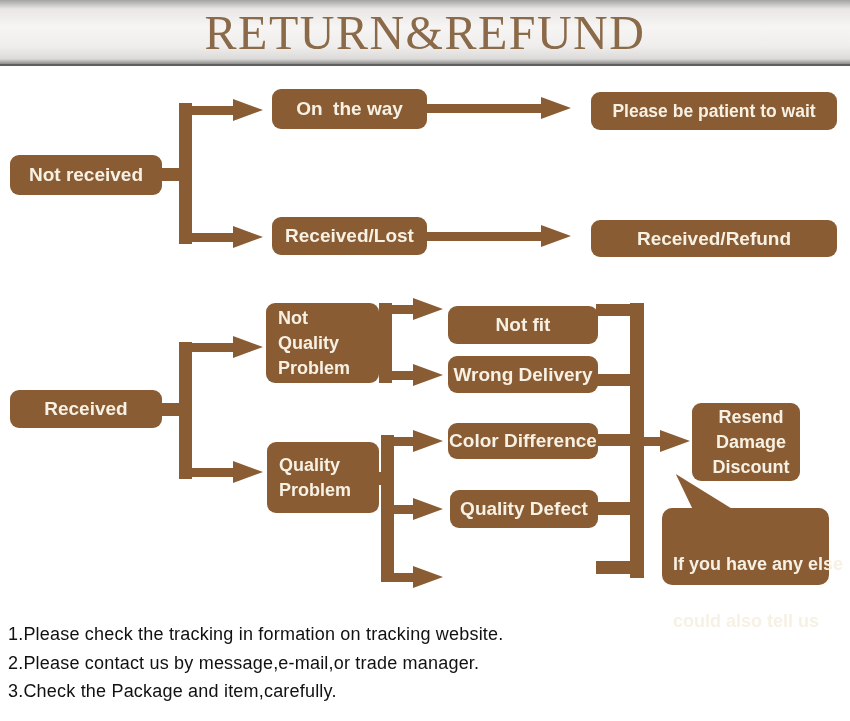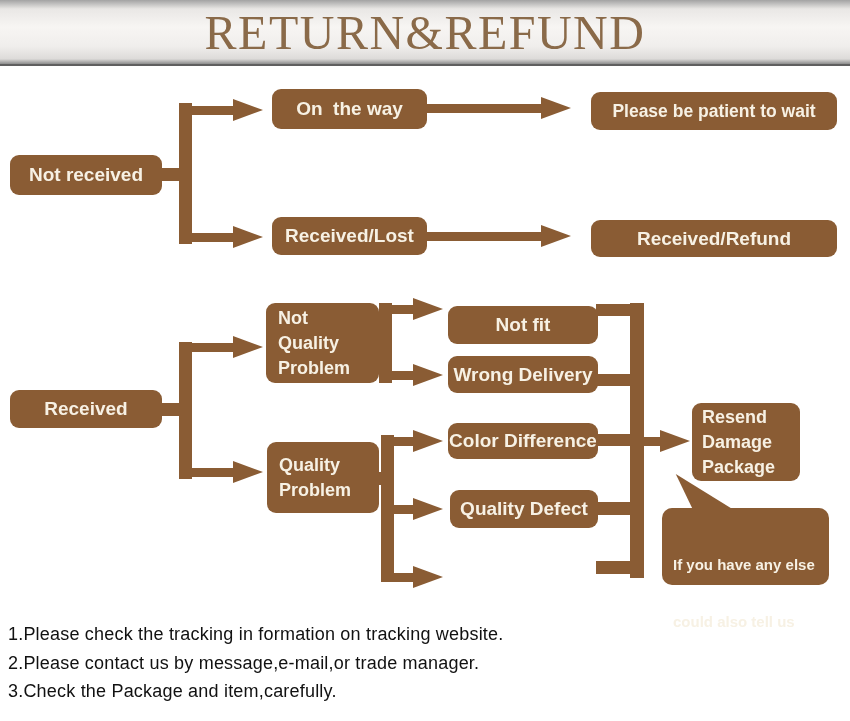--- a/index.html
+++ b/index.html
@@ -36,21 +36,21 @@
   .box.ml span{display:block;}
   
   .bar{position:absolute;background:var(--brown);}
   .ah{position:absolute;width:0;height:0;
       border-top:11px solid transparent;border-bottom:11px solid transparent;
       border-left:30px solid var(--brown);}
   
   .bubble{
     position:absolute;left:662px;top:508px;width:167px;height:77px;
     background:var(--brown);border-radius:10px;color:var(--boxtext);
-    font-weight:bold;font-size:15px;line-height:19px;
+    font-weight:bold;font-size:18px;line-height:19px;
     padding:9px 0 0 11px;box-sizing:border-box;white-space:pre;
   }
   .bubble span{display:block;}
   .bubble-tail{
     position:absolute;left:670px;top:474px;width:64px;height:36px;
     background:var(--brown);
     clip-path:polygon(9% 0%,100% 100%,36% 100%);
   }
   
   .notes{
@@ -136,24 +136,24 @@
   <div class="bar" style="left:596px;top:304px;width:40px;height:12px;"></div>
   <div class="bar" style="left:596px;top:374px;width:40px;height:12px;"></div>
   <div class="bar" style="left:596px;top:434px;width:40px;height:12px;"></div>
   <div class="bar" style="left:596px;top:502px;width:40px;height:13px;"></div>
   <div class="bar" style="left:596px;top:561px;width:48px;height:13px;"></div>
   <div class="bar" style="left:630px;top:303px;width:14px;height:275px;"></div>
 
   <div class="bar" style="left:643px;top:437px;width:19px;height:9px;"></div>
   <div class="ah" style="left:660px;top:430px;"></div>
 
-  <div class="box ml" style="left:692px;top:403px;width:98px;height:78px;padding-left:10px;">
+  <div class="box ml" style="left:692px;top:403px;width:98px;height:78px;padding-left:10px;align-items:center;">
     <span>Resend</span>
     <span>Damage</span>
-    <span>Package</span>
+    <span>Discount</span>
   </div>
 
   <div class="bubble-tail"></div>
   <div class="bubble">
     <span>If you have any else</span>
     <span>could also tell us</span>
   </div>
 
   <div class="notes">
     <div>1.Please check the tracking in formation on tracking website.</div>

